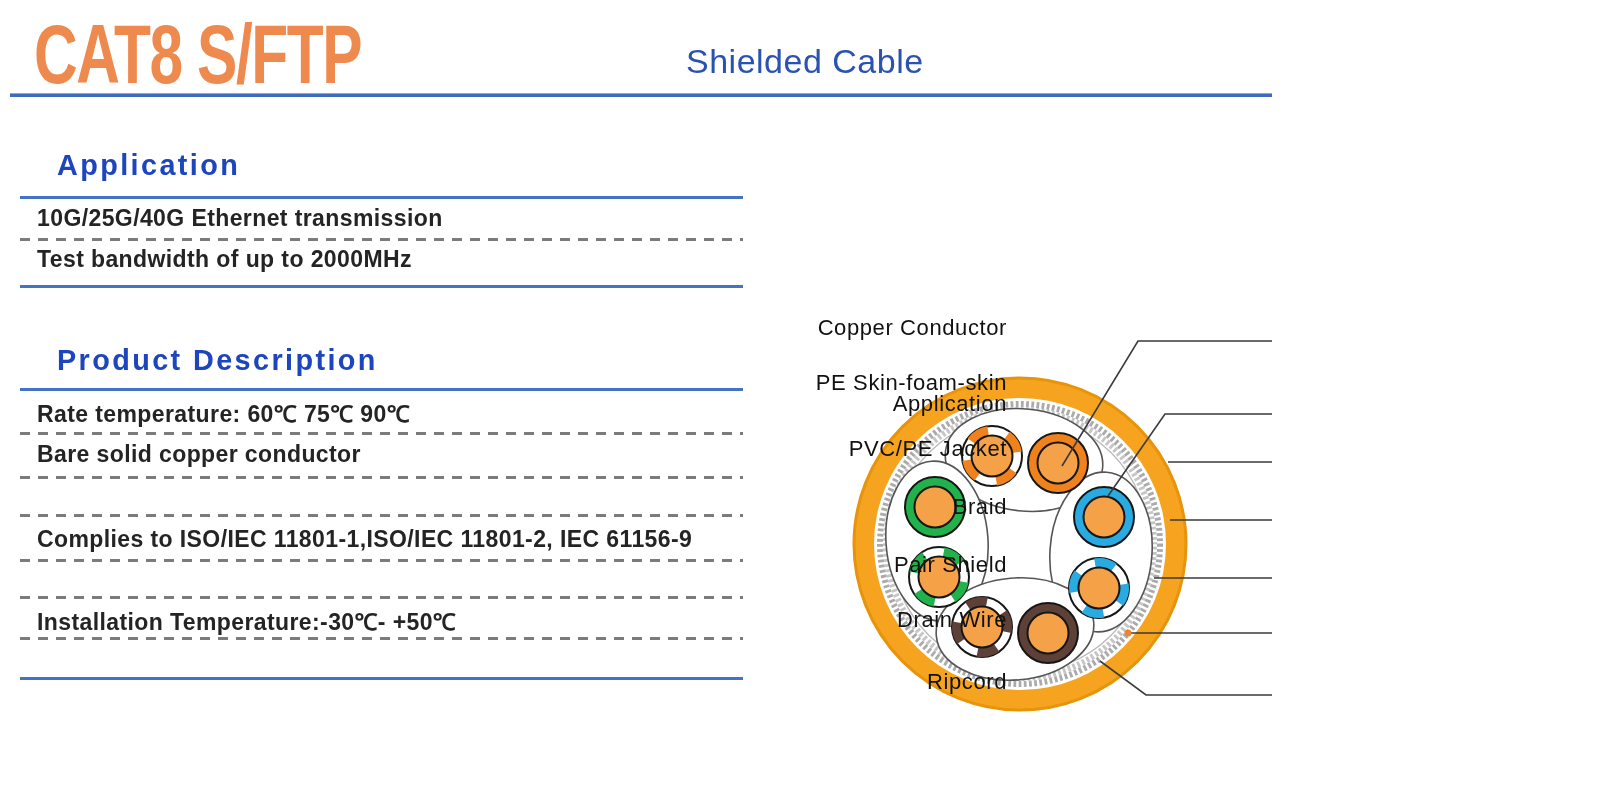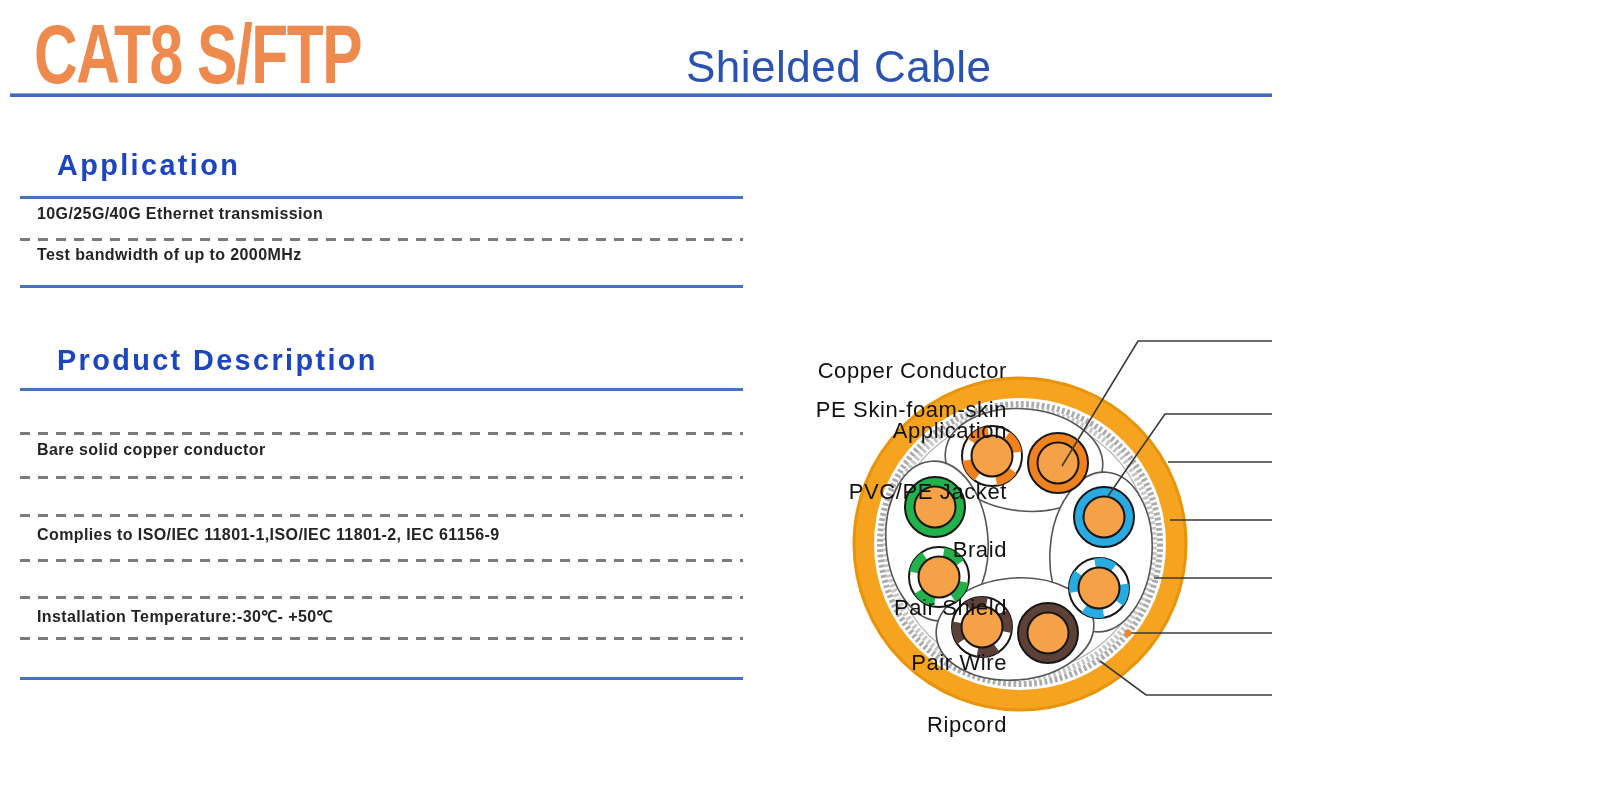--- a/index.html
+++ b/index.html
@@ -8,45 +8,45 @@
     font-family:"Liberation Sans", sans-serif;
   }
   
   .title{
     position:absolute;left:34px;top:6px;
     font-size:84px;font-weight:bold;letter-spacing:-2px;color:#EF8A4E;
     transform:scaleX(0.72);transform-origin:left top;white-space:nowrap;
   }
   .subtitle{
     position:absolute;left:686px;top:42px;
-    font-size:44px;color:#2A52B0;letter-spacing:0.5px;white-space:nowrap;
+    font-size:34px;color:#2A52B0;letter-spacing:0.5px;white-space:nowrap;
   }
   .header-rule{
     position:absolute;left:10px;top:93px;width:1580px;height:4px;
     background:linear-gradient(180deg,#8aa9da 0 1px,#3E6BC0 1px 4px);
   }
   
   .sec-head{
     position:absolute;left:57px;
     font-size:30px;font-weight:bold;color:#1C45BE;letter-spacing:2.5px;
     transform:scaleX(0.96);transform-origin:left top;white-space:nowrap;
   }
   .rule-blue{position:absolute;left:20px;width:723px;height:3px;background:#4472C4;}
   .rule-dash{
     position:absolute;left:20px;width:723px;height:3px;
     background:repeating-linear-gradient(90deg,#7b7b7b 0 10px,transparent 10px 18px);
   }
   .spec-row{
     position:absolute;left:37px;width:712px;
-    font-size:16px;font-weight:bold;color:#242424;letter-spacing:0.4px;white-space:nowrap;
+    font-size:23px;font-weight:bold;color:#242424;letter-spacing:0.4px;white-space:nowrap;
   }
   
   .dg-label{
     position:absolute;right:265px;text-align:right;
-    font-size:22px;color:#111;letter-spacing:0.6px;white-space:nowrap;line-height:21px;margin-top:43px;
+    font-size:22px;color:#111;letter-spacing:0.6px;white-space:nowrap;line-height:21px;
   }
   svg{position:absolute;}
 </style>
 </head>
 <body>
 
 <div class="page">
 
   <div class="title">CAT8 S/FTP</div>
   <div class="subtitle">Shielded Cable</div>
@@ -54,20 +54,21 @@
 
   <div class="sec-head" style="top:148px">Application</div>
   <div class="rule-blue" style="top:196px"></div>
   <div class="spec-row" style="top:205px">10G/25G/40G Ethernet transmission</div>
   <div class="rule-dash" style="top:238px"></div>
   <div class="spec-row" style="top:246px">Test bandwidth of up to 2000MHz</div>
   <div class="rule-blue" style="top:285px"></div>
 
   <div class="sec-head" style="top:343px">Product Description</div>
   <div class="rule-blue" style="top:388px"></div>
+  <div class="spec-row" style="top:397px">Rate temperature: 60℃ 75℃  90℃</div>
   <div class="rule-dash" style="top:432px"></div>
   <div class="spec-row" style="top:441px">Bare solid copper conductor</div>
   <div class="rule-dash" style="top:476px"></div>
   <div class="rule-dash" style="top:514px"></div>
   <div class="spec-row" style="top:526px">Complies to ISO/IEC 11801-1,ISO/IEC 11801-2, IEC 61156-9</div>
   <div class="rule-dash" style="top:559px"></div>
   <div class="rule-dash" style="top:596px"></div>
   <div class="spec-row" style="top:605px">Installation Temperature:-30℃- +50℃</div>
   <div class="rule-dash" style="top:637px"></div>
   <div class="rule-blue" style="top:677px"></div>
@@ -146,28 +147,28 @@
       <polyline points="1336,462 1168,462"></polyline>
       <polyline points="1336,520 1170,520"></polyline>
       <polyline points="1336,578 1154,578"></polyline>
       <polyline points="1336,633 1128,633"></polyline>
       <polyline points="1336,695 1146,695 1100,661"></polyline>
     </g>
     <circle cx="1128" cy="633" r="3.5" fill="#F08427"></circle>
   </svg>
 
   <div class="dg-label" style="top:317px">Copper Conductor</div>
-  <div class="dg-label" style="top:356px">
+  <div class="dg-label" style="top:372px">
     <div>PE Skin-foam-skin</div>
     <div>Application</div>
   </div>
   <div class="dg-label" style="top:438px">PVC/PE Jacket</div>
   <div class="dg-label" style="top:496px">Braid</div>
   <div class="dg-label" style="top:554px">Pair Shield</div>
-  <div class="dg-label" style="top:609px">Pair Wire</div>
+  <div class="dg-label" style="top:609px">Drain Wire</div>
   <div class="dg-label" style="top:671px">Ripcord</div>
 
   <svg style="left:1360px;top:138px" width="210" height="645" viewBox="0 0 210 645">
     <defs>
       <linearGradient id="jacketG" x1="0" y1="0" x2="1" y2="0">
         <stop offset="0" stop-color="#C97F00"></stop>
         <stop offset="0.18" stop-color="#F2A41C"></stop>
         <stop offset="0.45" stop-color="#FFC14A"></stop>
         <stop offset="0.72" stop-color="#F5A81F"></stop>
         <stop offset="1" stop-color="#D88A04"></stop>

